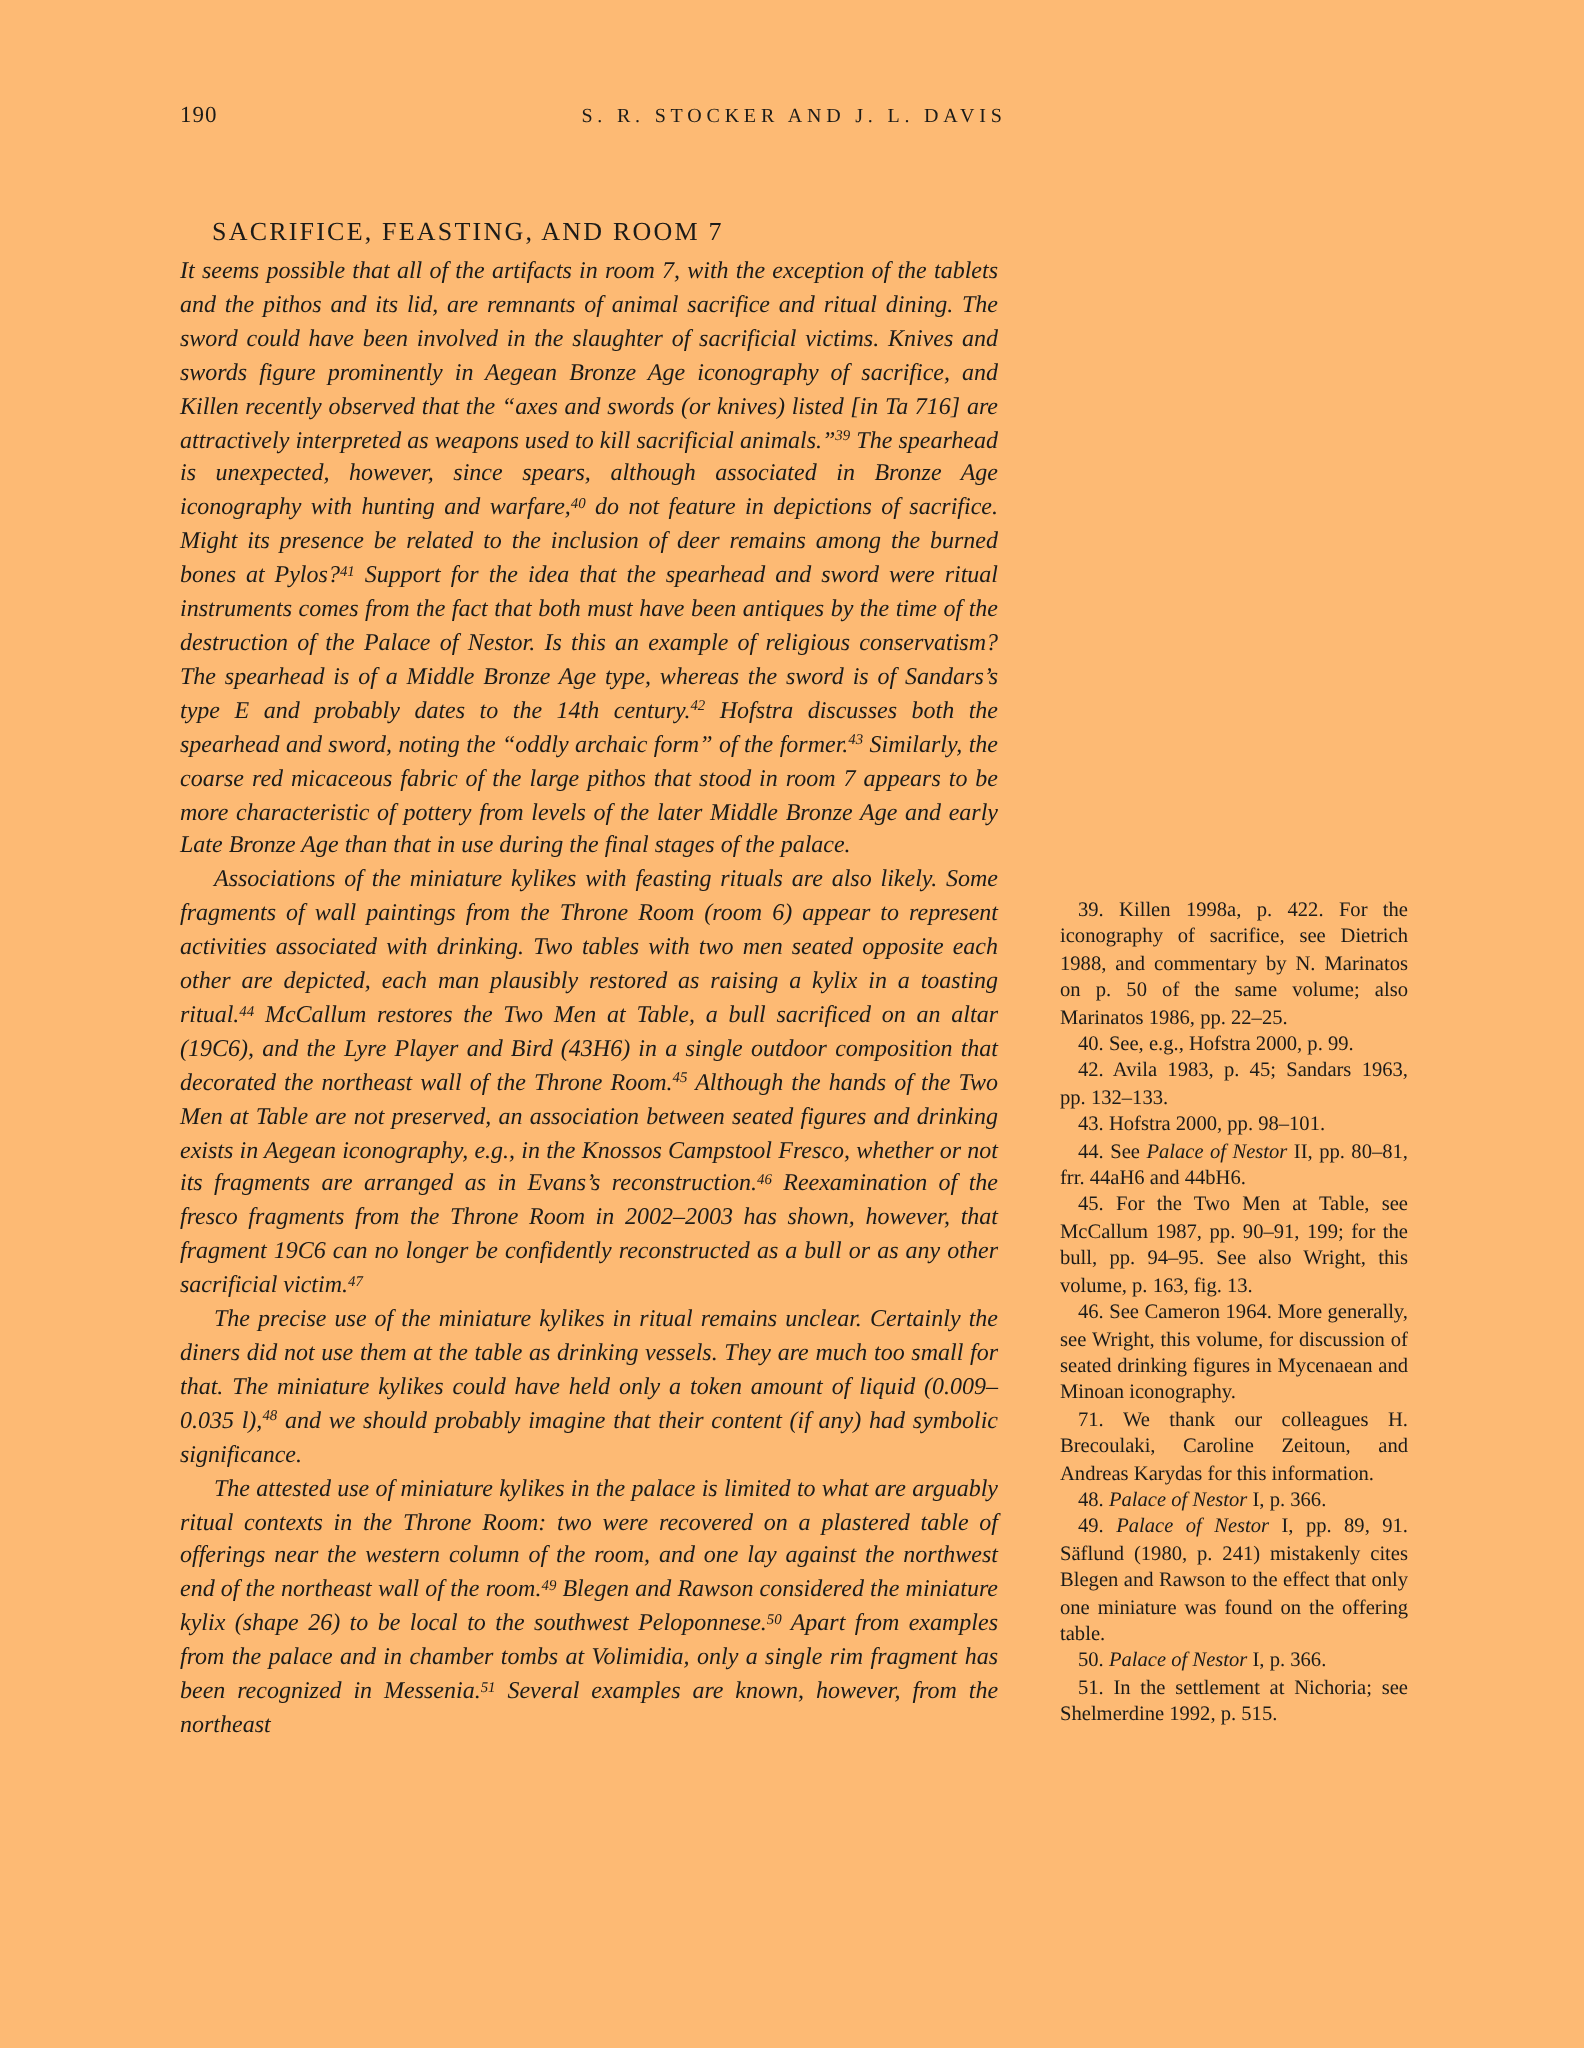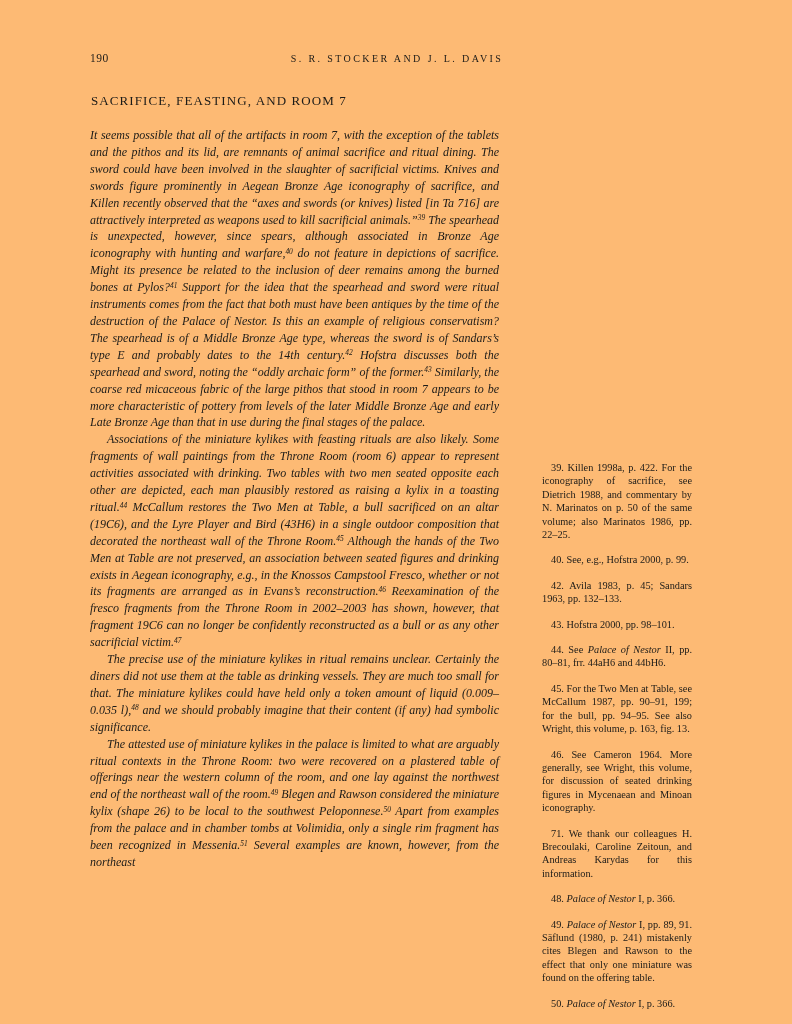--- a/index.html
+++ b/index.html
@@ -32,21 +32,21 @@
     width: 614px;
     text-align: center;
     font-size: 10px;
     letter-spacing: 2.4px;
     white-space: nowrap;
   }
   .section-title {
     position: absolute;
     top: 92px;
     left: 90px;
-    margin: 1px;
+    margin: 16px;
     font-size: 13px;
     font-weight: normal;
     letter-spacing: 1.1px;
     white-space: nowrap;
   }
   .body-column {
     position: absolute;
     top: 127px;
     left: 90px;
     width: 409px;
@@ -65,21 +65,21 @@
   }
   .footnotes-column {
     position: absolute;
     top: 449px;
     left: 530px;
     width: 174px;
     font-size: 10.3px;
     line-height: 13.4px;
     text-align: justify;
   }
-  .footnotes-column p { margin: 12px; text-indent: 9px; }
+  .footnotes-column p { margin: 0; text-indent: 9px; }
   i { font-style: italic; }
 </style>
 </head>
 <body>
 
 <div class="page">
   <div class="page-number">190</div>
   <div class="running-head">S. R. STOCKER AND J. L. DAVIS</div>
   <h1 class="section-title">SACRIFICE, FEASTING, AND ROOM 7</h1>
   <div class="body-column">

